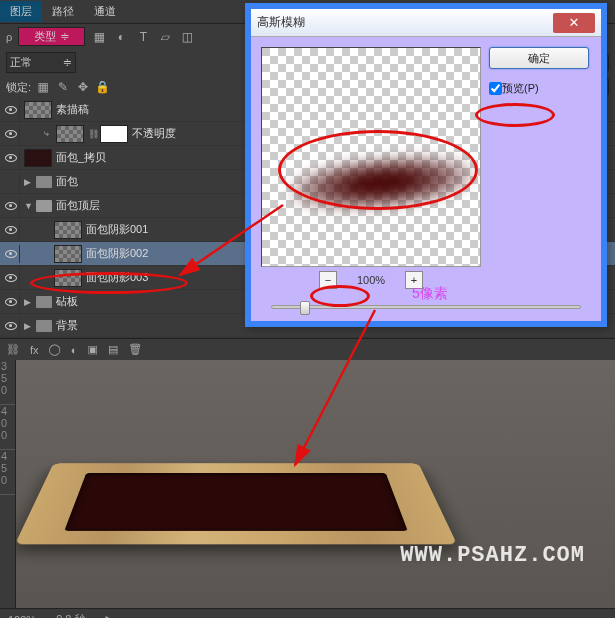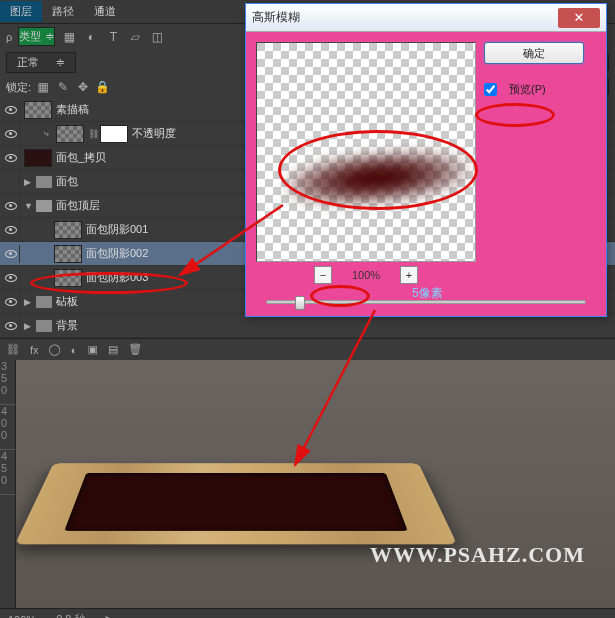--- a/index.html
+++ b/index.html
@@ -2,24 +2,24 @@
 <html><head>
 <meta charset="utf-8">
 <style>
 *{margin:0;padding:0;box-sizing:border-box;font-family:"Microsoft YaHei",SimSun,sans-serif;font-size:11px}
 body{background:#2a2a2a;color:#ccc;width:615px;height:618px;overflow:hidden;position:relative}
 .panel-tabs{display:flex;background:#393939;border-bottom:1px solid #222;padding:1px 0}
 .panel-tab{padding:3px 10px;color:#ccc;cursor:pointer}
 .panel-tab.active{background:#0c4a6e}
 .panel-menu{margin-left:auto;padding:3px 8px;color:#999}
 .layer-toolbar{display:flex;align-items:center;background:#3a3a3a;padding:3px 6px;gap:6px}
-.filter-select{background:#15803d;border:1px solid #222;color:#ccc;padding:1px 0;font-size:11px;display:flex;align-items:center;gap:4px}
+.filter-select{background:#be185d;border:1px solid #222;color:#ccc;padding:1px 15px;font-size:11px;display:flex;align-items:center;gap:4px}
 .tool-icon{width:16px;height:16px;display:flex;align-items:center;justify-content:center;color:#aaa;font-size:12px}
 .blend-row{display:flex;align-items:center;background:#3a3a3a;padding:3px 6px;gap:8px}
-.blend-select{background:#333;border:1px solid #222;color:#ccc;padding:2px 10px;min-width:70px;display:flex;align-items:center;justify-content:space-between}
+.blend-select{background:#333;border:1px solid #222;color:#ccc;padding:2px 3px;min-width:70px;display:flex;align-items:center;justify-content:space-between}
 .opacity-label{color:#aaa;margin-left:auto}
 .opacity-val{background:#333;border:1px solid #222;padding:1px 4px;color:#ccc}
 .lock-row{display:flex;align-items:center;background:#3a3a3a;padding:3px 6px;gap:4px}
 .layers{background:#3a3a3a;max-height:260px;overflow:hidden}
 .layer{display:flex;align-items:center;height:24px;border-bottom:1px solid #333;padding-left:2px}
 .layer.selected{background:#5a6f8a}
 .vis{width:18px;height:18px;display:flex;align-items:center;justify-content:center;border-right:1px solid #333;margin-right:4px}
 .eye{width:12px;height:8px;border:1px solid #ccc;border-radius:50%;position:relative}
 .eye::after{content:"";position:absolute;top:1px;left:3px;width:3px;height:3px;background:#ccc;border-radius:50%}
 .thumb{width:28px;height:18px;background:#555;border:1px solid #222;margin-right:4px;background-image:repeating-conic-gradient(#888 0 25%,#666 0 50%);background-size:8px 8px}
@@ -32,45 +32,45 @@
 .indent{display:inline-block}
 .arrow{width:10px;color:#aaa;font-size:9px;margin-right:2px}
 .layer-footer{display:flex;align-items:center;background:#3a3a3a;padding:4px 6px;gap:10px;border-top:1px solid #222}
 .footer-icon{color:#aaa;font-size:11px}
 .canvas-area{position:relative;background:#535353;height:270px}
 .rulers-v{position:absolute;left:0;top:0;width:16px;height:100%;background:#3a3a3a;border-right:1px solid #222;color:#888;font-size:8px;display:flex;flex-direction:column}
 .ruler-tick{height:45px;padding-left:1px;border-bottom:1px solid #555}
 .canvas{position:absolute;left:16px;top:0;right:0;bottom:22px;background:linear-gradient(#6a6560 0%,#5a5550 100%);overflow:hidden}
 .board{position:absolute;left:20px;top:70px;width:400px;height:140px;background:linear-gradient(90deg,#c9a66b 0%,#b89560 20%,#d4b37a 40%,#c9a66b 60%,#b89560 80%,#c9a66b 100%);border-radius:8px;transform:perspective(600px) rotateX(55deg);box-shadow:0 10px 20px rgba(0,0,0,0.5)}
 .board-inset{position:absolute;left:40px;top:20px;right:40px;bottom:20px;background:#2a0808;border-radius:4px;box-shadow:inset 0 2px 8px rgba(0,0,0,0.8)}
-.watermark{position:absolute;right:30px;bottom:40px;color:rgba(255,255,255,0.85);font-size:22px;font-weight:bold;letter-spacing:1px;font-family:Liberation Serif, serif}
+.watermark{position:absolute;right:30px;bottom:40px;color:rgba(255,255,255,0.85);font-size:22px;font-weight:bold;letter-spacing:1px;font-family:Liberation Mono, monospace}
 .status-bar{position:absolute;bottom:0;left:0;right:0;height:22px;background:#3a3a3a;display:flex;align-items:center;padding:0 8px;gap:20px;color:#aaa;border-top:1px solid #222}
 
-.dialog{position:absolute;left:245px;top:3px;width:362px;background:#ec4899;border:1px solid #3b82f6;box-shadow:2px 2px 8px rgba(0,0,0,0.3)}
+.dialog{position:absolute;left:245px;top:3px;width:362px;background:#c4b5fd;border:6px solid #3b82f6;box-shadow:2px 2px 8px rgba(0,0,0,0.3)}
 .dialog-titlebar{height:28px;background:linear-gradient(#fff,#e0e8f5);display:flex;align-items:center;padding:0 6px;border-bottom:1px solid #aaa}
 .dialog-title{color:#333;font-size:12px}
 .dialog-close{margin-left:auto;width:42px;height:20px;background:#c75050;color:#fff;display:flex;align-items:center;justify-content:center;border-radius:2px;font-size:13px}
 .dialog-body{padding:10px;display:flex;gap:8px}
 .preview-box{width:220px;height:220px;background-image:repeating-conic-gradient(#fff 0 25%,#ccc 0 50%);background-size:16px 16px;border:1px inset #999;position:relative;overflow:hidden}
 .blur-shape{position:absolute;left:30px;top:110px;width:180px;height:50px;background:radial-gradient(ellipse at center,#4a0808 20%,rgba(74,8,8,0.6) 50%,transparent 80%);filter:blur(6px);transform:skewY(-5deg)}
 .dialog-buttons{display:flex;flex-direction:column;gap:6px}
 .dlg-btn{width:100px;height:22px;background:linear-gradient(#fafafa,#e5e5e5);border:1px solid #888;border-radius:3px;color:#222;display:flex;align-items:center;justify-content:center;cursor:pointer}
 .dlg-btn.default{border:1px solid #3a6fb7;box-shadow:0 0 2px #5a8fd7}
-.preview-check{margin-top:12px;display:flex;align-items:center;gap:12px;color:#222}
+.preview-check{margin-top:6px;display:flex;align-items:center;gap:0;color:#222}
 .preview-check input{margin:0}
 .zoom-row{display:flex;align-items:center;justify-content:center;gap:20px;padding:4px 0;color:#333}
 .zoom-btn{width:18px;height:18px;border:1px solid #888;background:#f5f5f5;display:flex;align-items:center;justify-content:center}
 .radius-row{display:flex;align-items:center;justify-content:center;gap:6px;padding:6px 0;color:#333}
 .radius-input{width:44px;border:1px solid #7a9fd4;background:#3a6fd4;color:#fff;text-align:center;padding:1px}
 .slider-row{padding:2px 20px 12px}
 .slider-track{height:4px;background:#ccc;border:1px solid #999;position:relative;border-radius:2px}
 .slider-thumb{position:absolute;left:28px;top:-5px;width:10px;height:14px;background:linear-gradient(#fff,#ccc);border:1px solid #888;border-radius:2px}
 
 .red-ellipse{position:absolute;border:3px solid #e01010;border-radius:50%;pointer-events:none}
-.red-text{position:absolute;color:#7dd3fc;font-size:12px;font-weight:500}
+.red-text{position:absolute;color:#d946ef;font-size:14px;font-weight:500}
 .red-arrow{position:absolute;pointer-events:none}
 </style>
 </head>
 <body>
 
 <div class="panel-tabs">
   <div class="panel-tab active">图层</div>
   <div class="panel-tab">路径</div>
   <div class="panel-tab">通道</div>
   <div class="panel-menu">▾≡</div>

